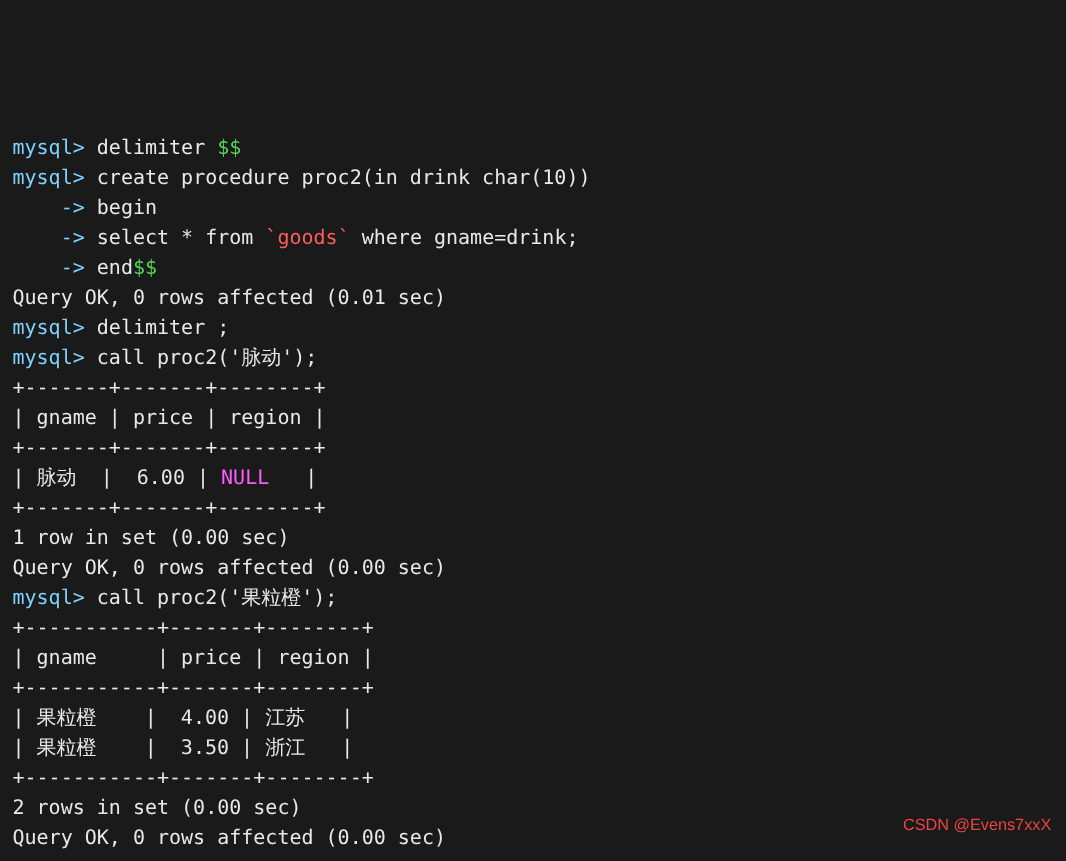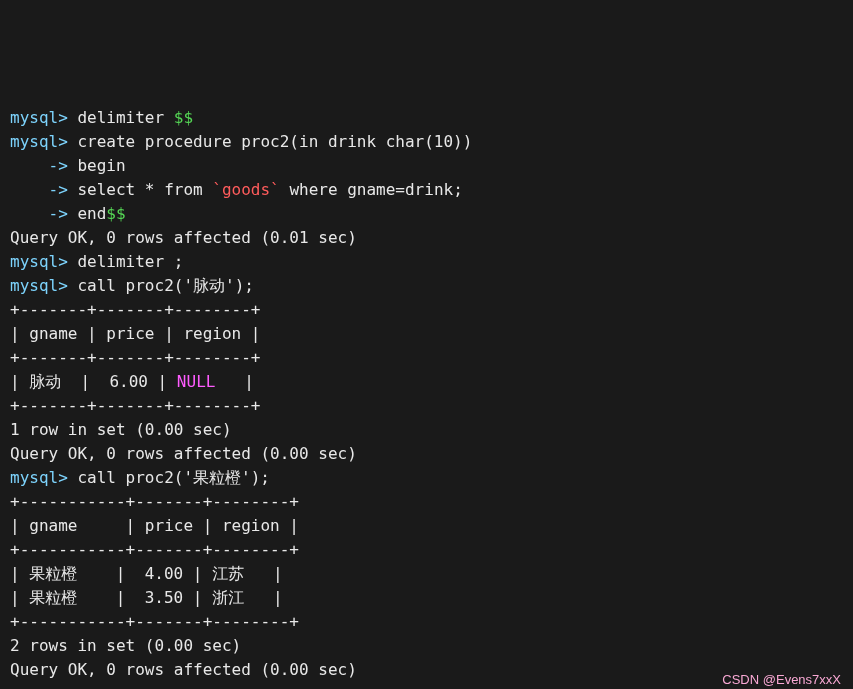--- a/index.html
+++ b/index.html
@@ -19,23 +19,23 @@
       position: relative;
       white-space: pre;
       overflow: hidden;
     }
     .prompt { color: #7dd3fc; }
     .dollar { color: #54d454; }
     .backtick { color: #ff5c5c; }
     .null { color: #ff5cff; text-align: right; }
     .watermark {
       position: absolute;
-      bottom: 0;
+      bottom: 20px;
       right: 12px;
-      color: #f9a8d4;
+      color: #ef4444;
       font-size: 13px;
       font-family: sans-serif;
       white-space: normal;
     }
     .line { display: block; }
   </style>
 </head>
 <body>
 
 

